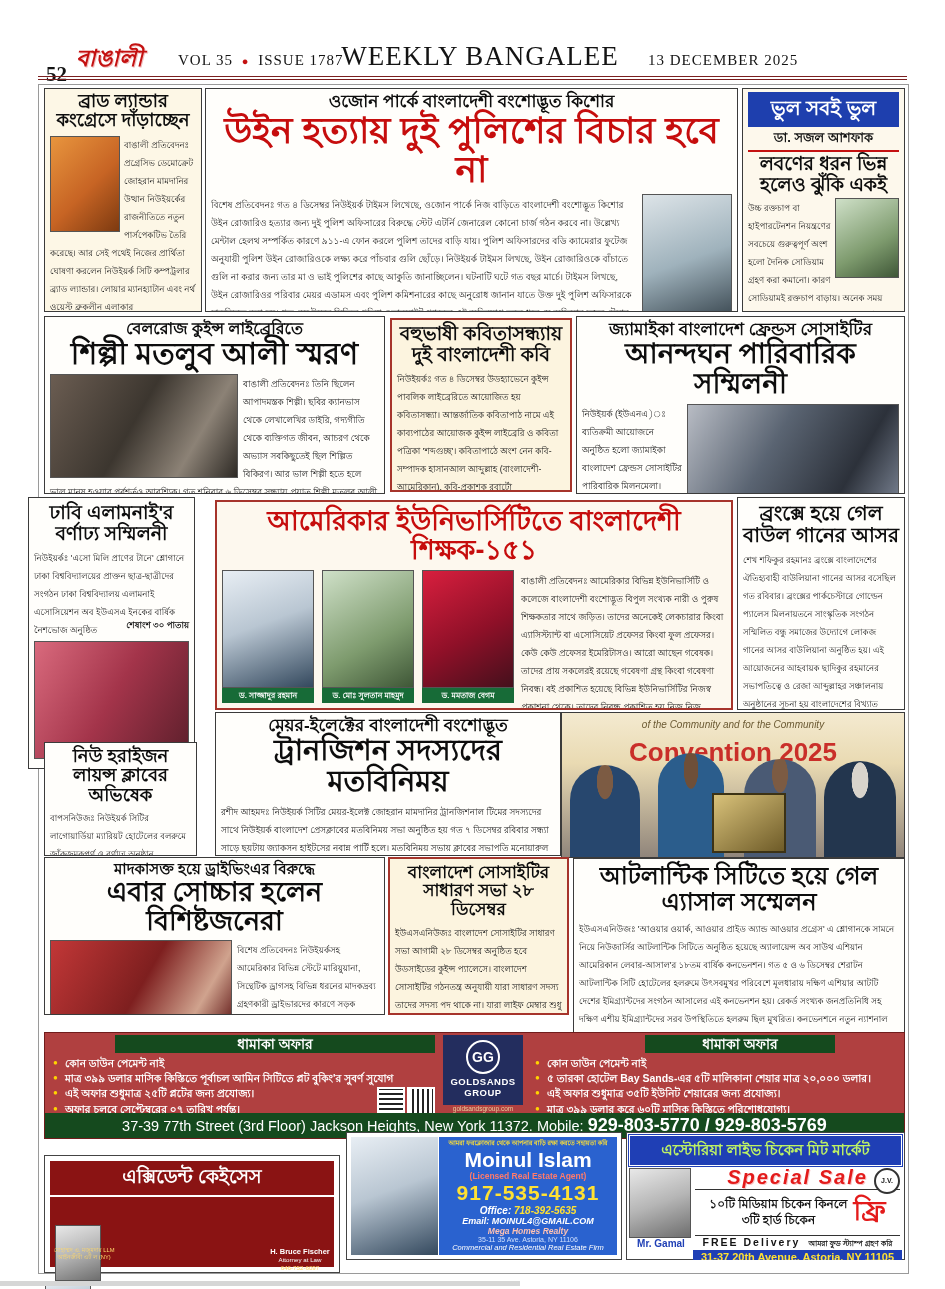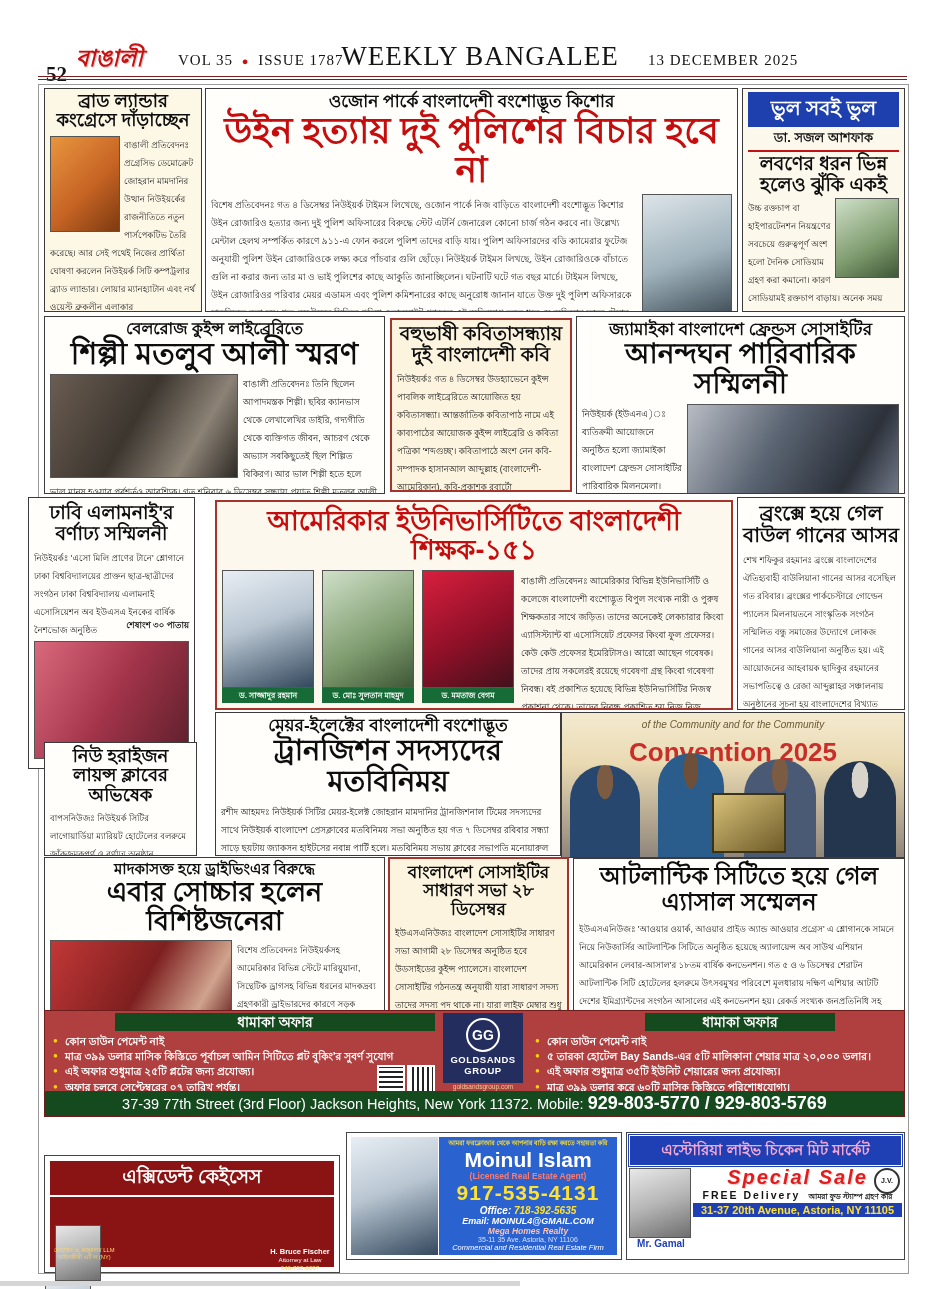--- a/index.html
+++ b/index.html
@@ -182,21 +182,21 @@
     <span class="bt" style="font-size:8.7px;">ইউএসএনিউজঃ বাংলাদেশ সোসাইটির সাধারণ সভা আগামী ২৮ ডিসেম্বর অনুষ্ঠিত হবে উডসাইডের কুইন্স প্যালেসে। বাংলাদেশ সোসাইটির গঠনতন্ত্র অনুযায়ী যারা সাধারণ সদস্য তাদের সদস্য পদ থাকে না। যারা লাইফ মেম্বার শুধু তাদের সদস্য পদ থাকে।</span>
     <span class="more" style="font-size:8.7px;">শেষাংশ ৩১ পাতায়</span>
   </div>
 
   <div class="box" style="left:573px;top:858px;width:332px;height:193px;">
     <div class="hl" style="font-size:24px;margin:1px 0 3px 0;">আটলান্টিক সিটিতে হয়ে গেল এ্যাসাল সম্মেলন</div>
     <span class="bt" style="font-size:8.6px;">ইউএসএনিউজঃ 'আওয়ার ওয়ার্ক, আওয়ার প্রাইড অ্যান্ড আওয়ার প্রগ্রেস' এ শ্লোগানকে সামনে নিয়ে নিউজার্সির আটলান্টিক সিটিতে অনুষ্ঠিত হয়েছে অ্যালায়েন্স অব সাউথ এশিয়ান আমেরিকান লেবার-আসাল'র ১৮তম বার্ষিক কনভেনশন। গত ৫ ও ৬ ডিসেম্বর শেরাটন আটলান্টিক সিটি হোটেলের হলরুমে উৎসবমুখর পরিবেশে মূলধারায় দক্ষিণ এশিয়ার আটটি দেশের ইমিগ্র্যান্টদের সংগঠন আসালের এই কনভেনশন হয়। রেকর্ড সংখ্যক জনপ্রতিনিধি সহ দক্ষিণ এশীয় ইমিগ্র্যান্টদের সরব উপস্থিতিতে হলরুম ছিল মুখরিত। কনভেনশনে নতুন ন্যাশনাল</span>
     
   </div>
 
-  <div class="abs" style="left:44px;top:1010px;width:861px;height:107px;background:#b04040;border:1px solid #701c1c;box-sizing:border-box;">
+  <div class="abs" style="left:44px;top:1032px;width:861px;height:107px;background:#b04040;border:1px solid #701c1c;box-sizing:border-box;">
     <div class="abs" style="left:70px;top:2px;width:320px;height:18px;background:#154a1e;color:#fff;font-weight:700;font-size:14px;text-align:center;line-height:18px;">ধামাকা অফার</div>
     <div class="abs" style="left:8px;top:23px;width:386px;font-size:10.5px;line-height:1.45;">
       <div class="blt">কোন ডাউন পেমেন্ট নাই</div>
       <div class="blt">মাত্র ৩৯৯ ডলার মাসিক কিস্তিতে পূর্বাচল আমিন সিটিতে প্লট বুকিং'র সুবর্ণ সুযোগ</div>
       <div class="blt">এই অফার শুধুমাত্র ২৫টি প্লটের জন্য প্রযোজ্য।</div>
       <div class="blt">অফার চলবে সেপ্টেম্বরের ০৭ তারিখ পর্যন্ত।</div>
     </div>
     <div class="abs" style="left:332px;top:54px;width:24px;height:24px;background:
          repeating-linear-gradient(0deg,#fff 0 3px,#222 3px 5px),repeating-linear-gradient(90deg,#fff 0 3px,#2226 3px 5px);border:2px solid #fff;"></div>
     <div class="abs" style="left:362px;top:54px;width:24px;height:24px;background:
@@ -249,28 +249,35 @@
         </div>
         <div style="font-size:9px;font-style:italic;font-weight:700;">Email: MOINUL4@GMAIL.COM</div>
         <div style="font-size:8.5px;font-style:italic;font-weight:700;color:#ffc2b3;">Mega Homes Realty</div>
         <div style="font-size:7px;color:#cfe0ff;">35-11 35 Ave. Astoria, NY 11106</div>
         <div style="font-size:7.5px;font-style:italic;">Commercial and Residential Real Estate Firm</div>
       </div>
     </div>
   </div>
 
   <div class="abs" style="left:626px;top:1132px;width:279px;height:128px;border:1px solid #444;background:#fff;padding:2px;box-sizing:border-box;">
-    <div style="background:#1f3fb5;color:#f9a8d4;font-weight:700;font-size:15px;text-align:center;border:1px solid #fff;outline:1px solid #1f3fb5;padding:2px 0;">এস্টোরিয়া লাইভ চিকেন মিট মার্কেট</div>
+    <div style="background:#1f3fb5;color:#bef264;font-weight:700;font-size:15px;text-align:center;border:1px solid #fff;outline:1px solid #1f3fb5;padding:2px 0;">এস্টোরিয়া লাইভ চিকেন মিট মার্কেট</div>
     <div style="position:relative;display:flex;height:94px;">
       <div style="width:64px;">
         <div class="ph g-gray" style="width:62px;height:70px;margin-top:2px;"></div>
         <div style="color:#1f3fb5;font-weight:700;font-size:10px;text-align:center;">Mr. Gamal</div>
       </div>
       <div style="flex:1;text-align:center;overflow:hidden;">
         <div style="color:#e31b1b;font-weight:700;font-style:italic;font-size:20px;letter-spacing:2px;text-shadow:1px 1px 0 #f8c8c8;">Special Sale</div>
+        <div style="display:flex;align-items:center;justify-content:center;border-top:1px solid #333;border-bottom:1px solid #333;margin:0 2px;">
+          <div style="font-weight:700;font-size:12px;line-height:1.3;">
+            <div>১০টি মিডিয়াম চিকেন কিনলে</div>
+            <div>৩টি হার্ড চিকেন</div>
+          </div>
+          <div style="color:#e31b1b;font-weight:700;font-size:27px;margin-left:6px;">ফ্রি</div>
+        </div>
         <div style="display:flex;justify-content:center;gap:8px;align-items:baseline;">
           <span style="font-weight:700;font-size:10.5px;letter-spacing:2px;">FREE Delivery</span>
           <span style="font-weight:700;font-size:7.5px;">আমরা ফুড স্ট্যাম্প গ্রহণ করি</span>
         </div>
         <div style="background:#1f3fb5;color:#ffe133;font-weight:700;font-size:11px;padding:1px 0;">31-37 20th Avenue, Astoria, NY 11105</div>
 
       </div>
       <div style="position:absolute;right:2px;top:2px;width:22px;height:22px;border:2px solid #333;border-radius:50%;background:#fff;
            font-weight:700;font-size:7px;text-align:center;line-height:22px;">J.V.</div>
     </div>

